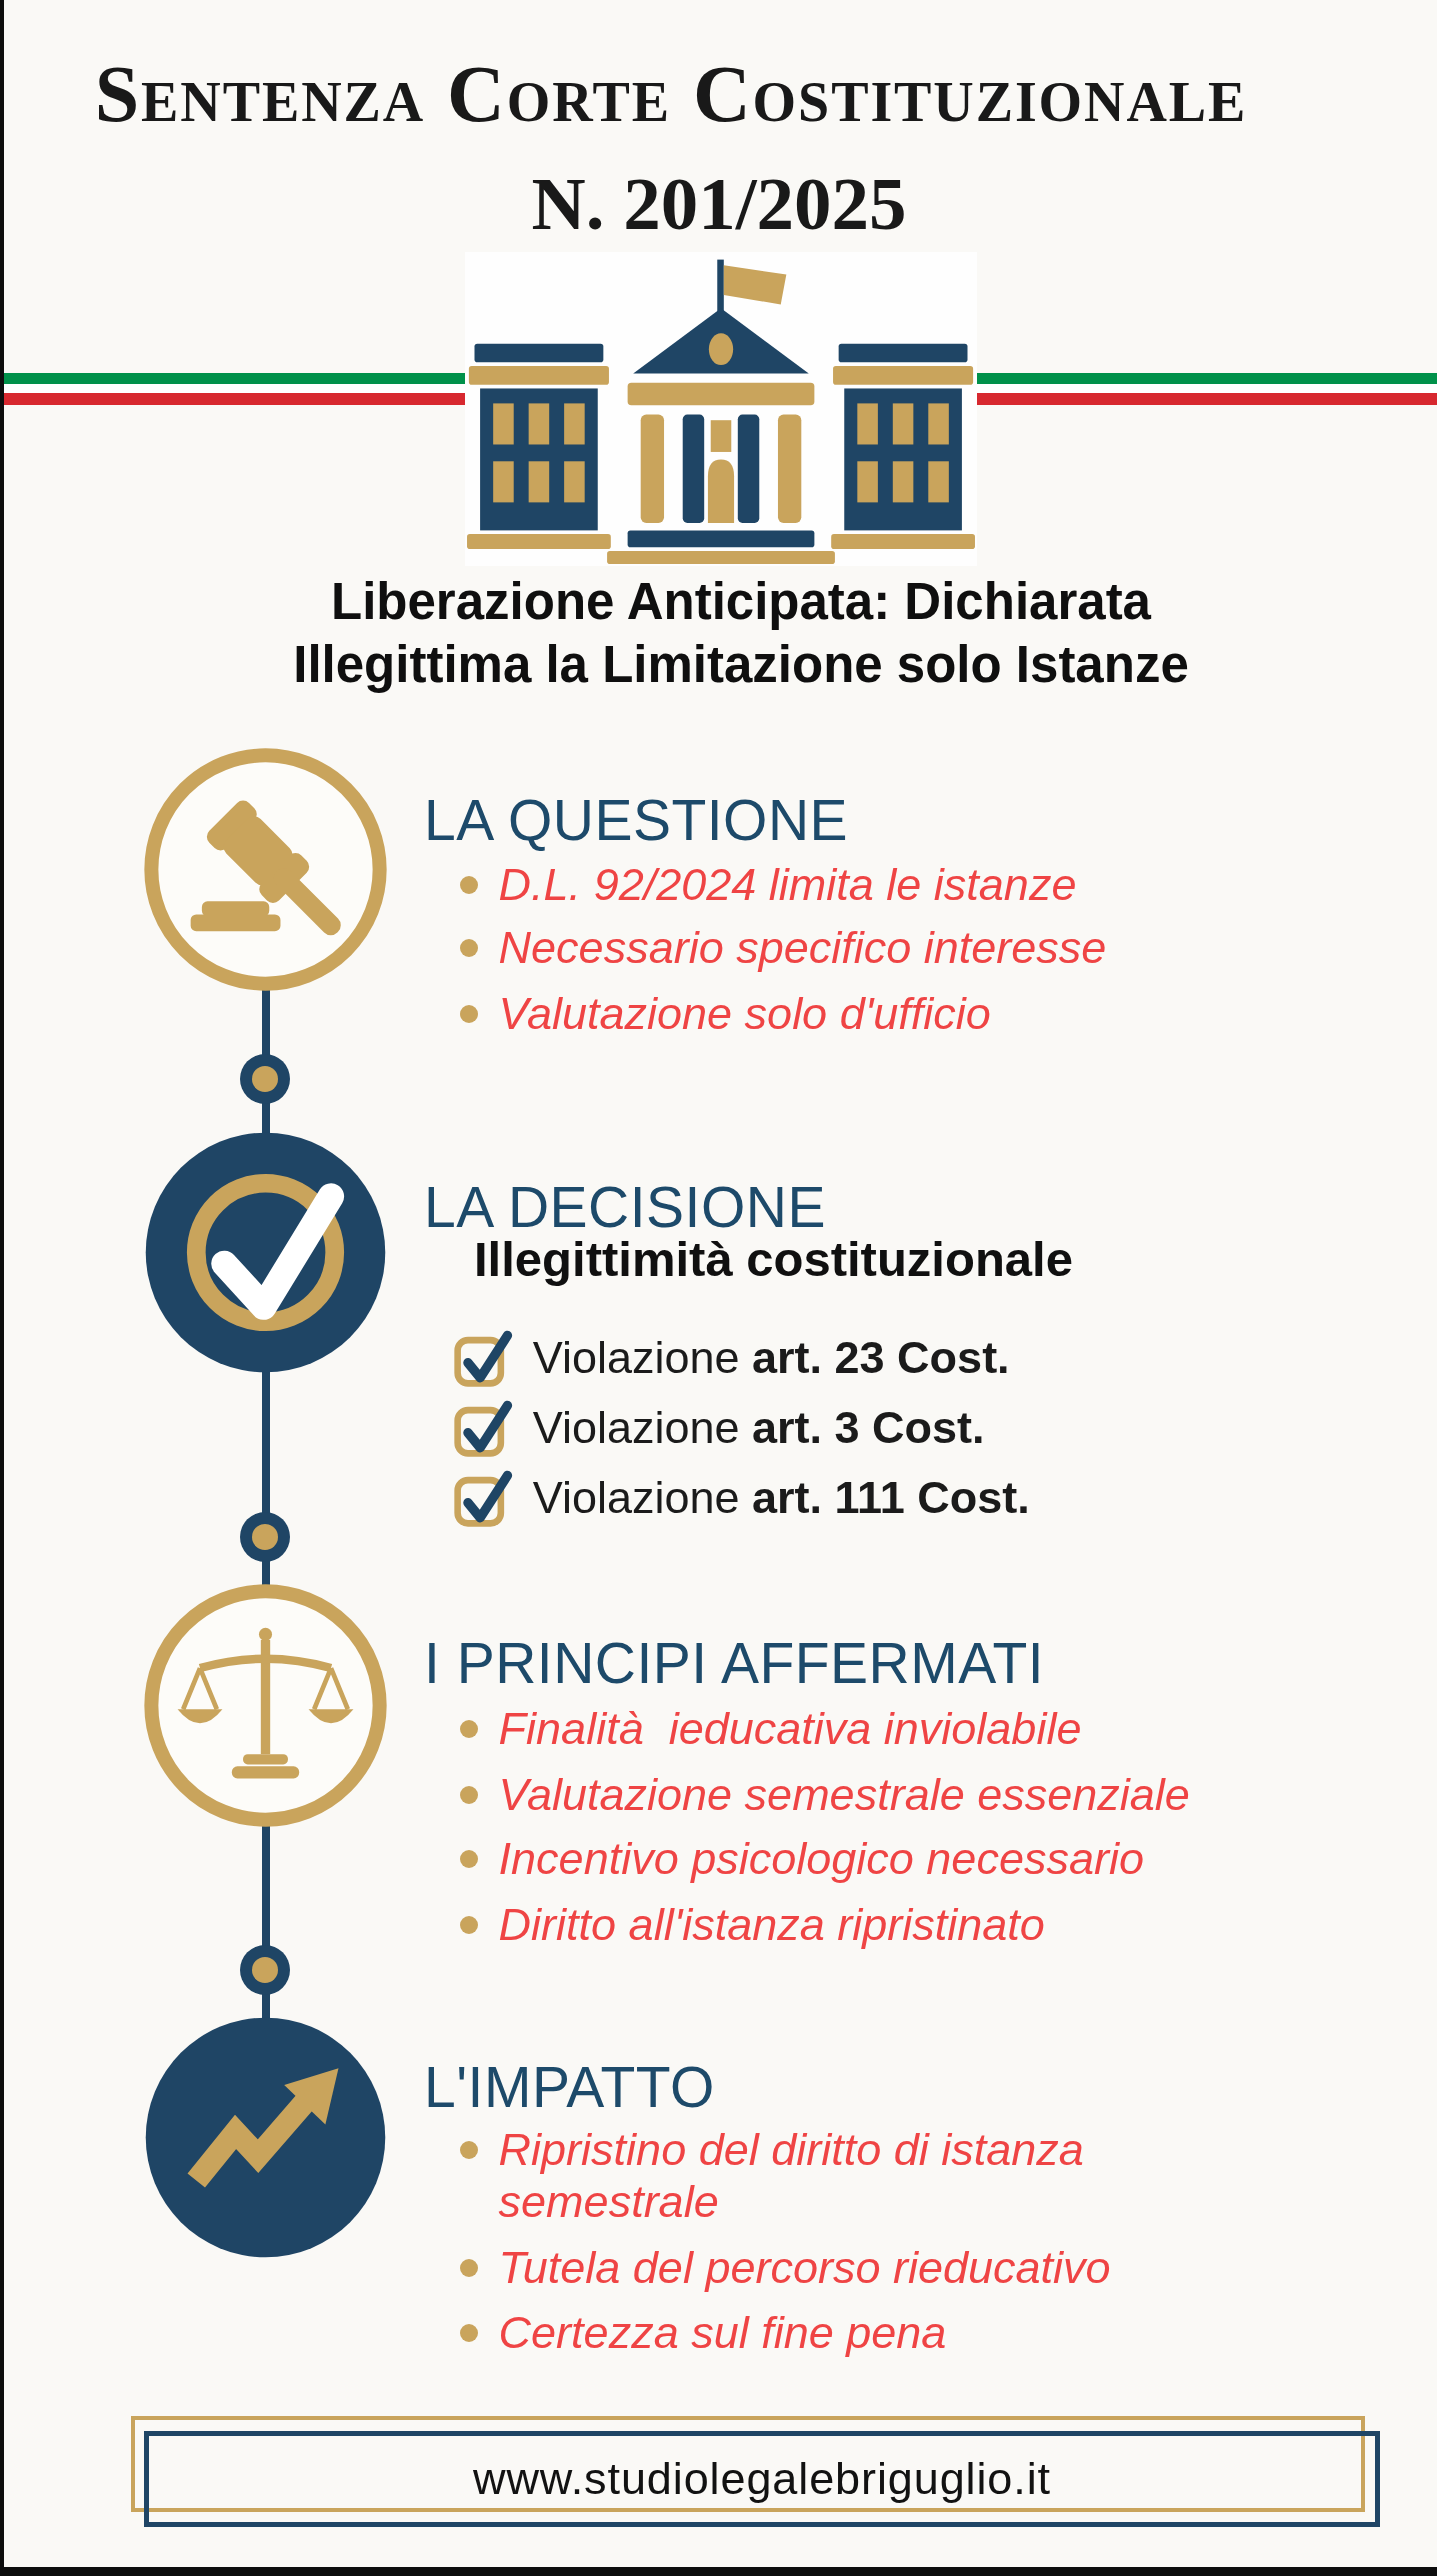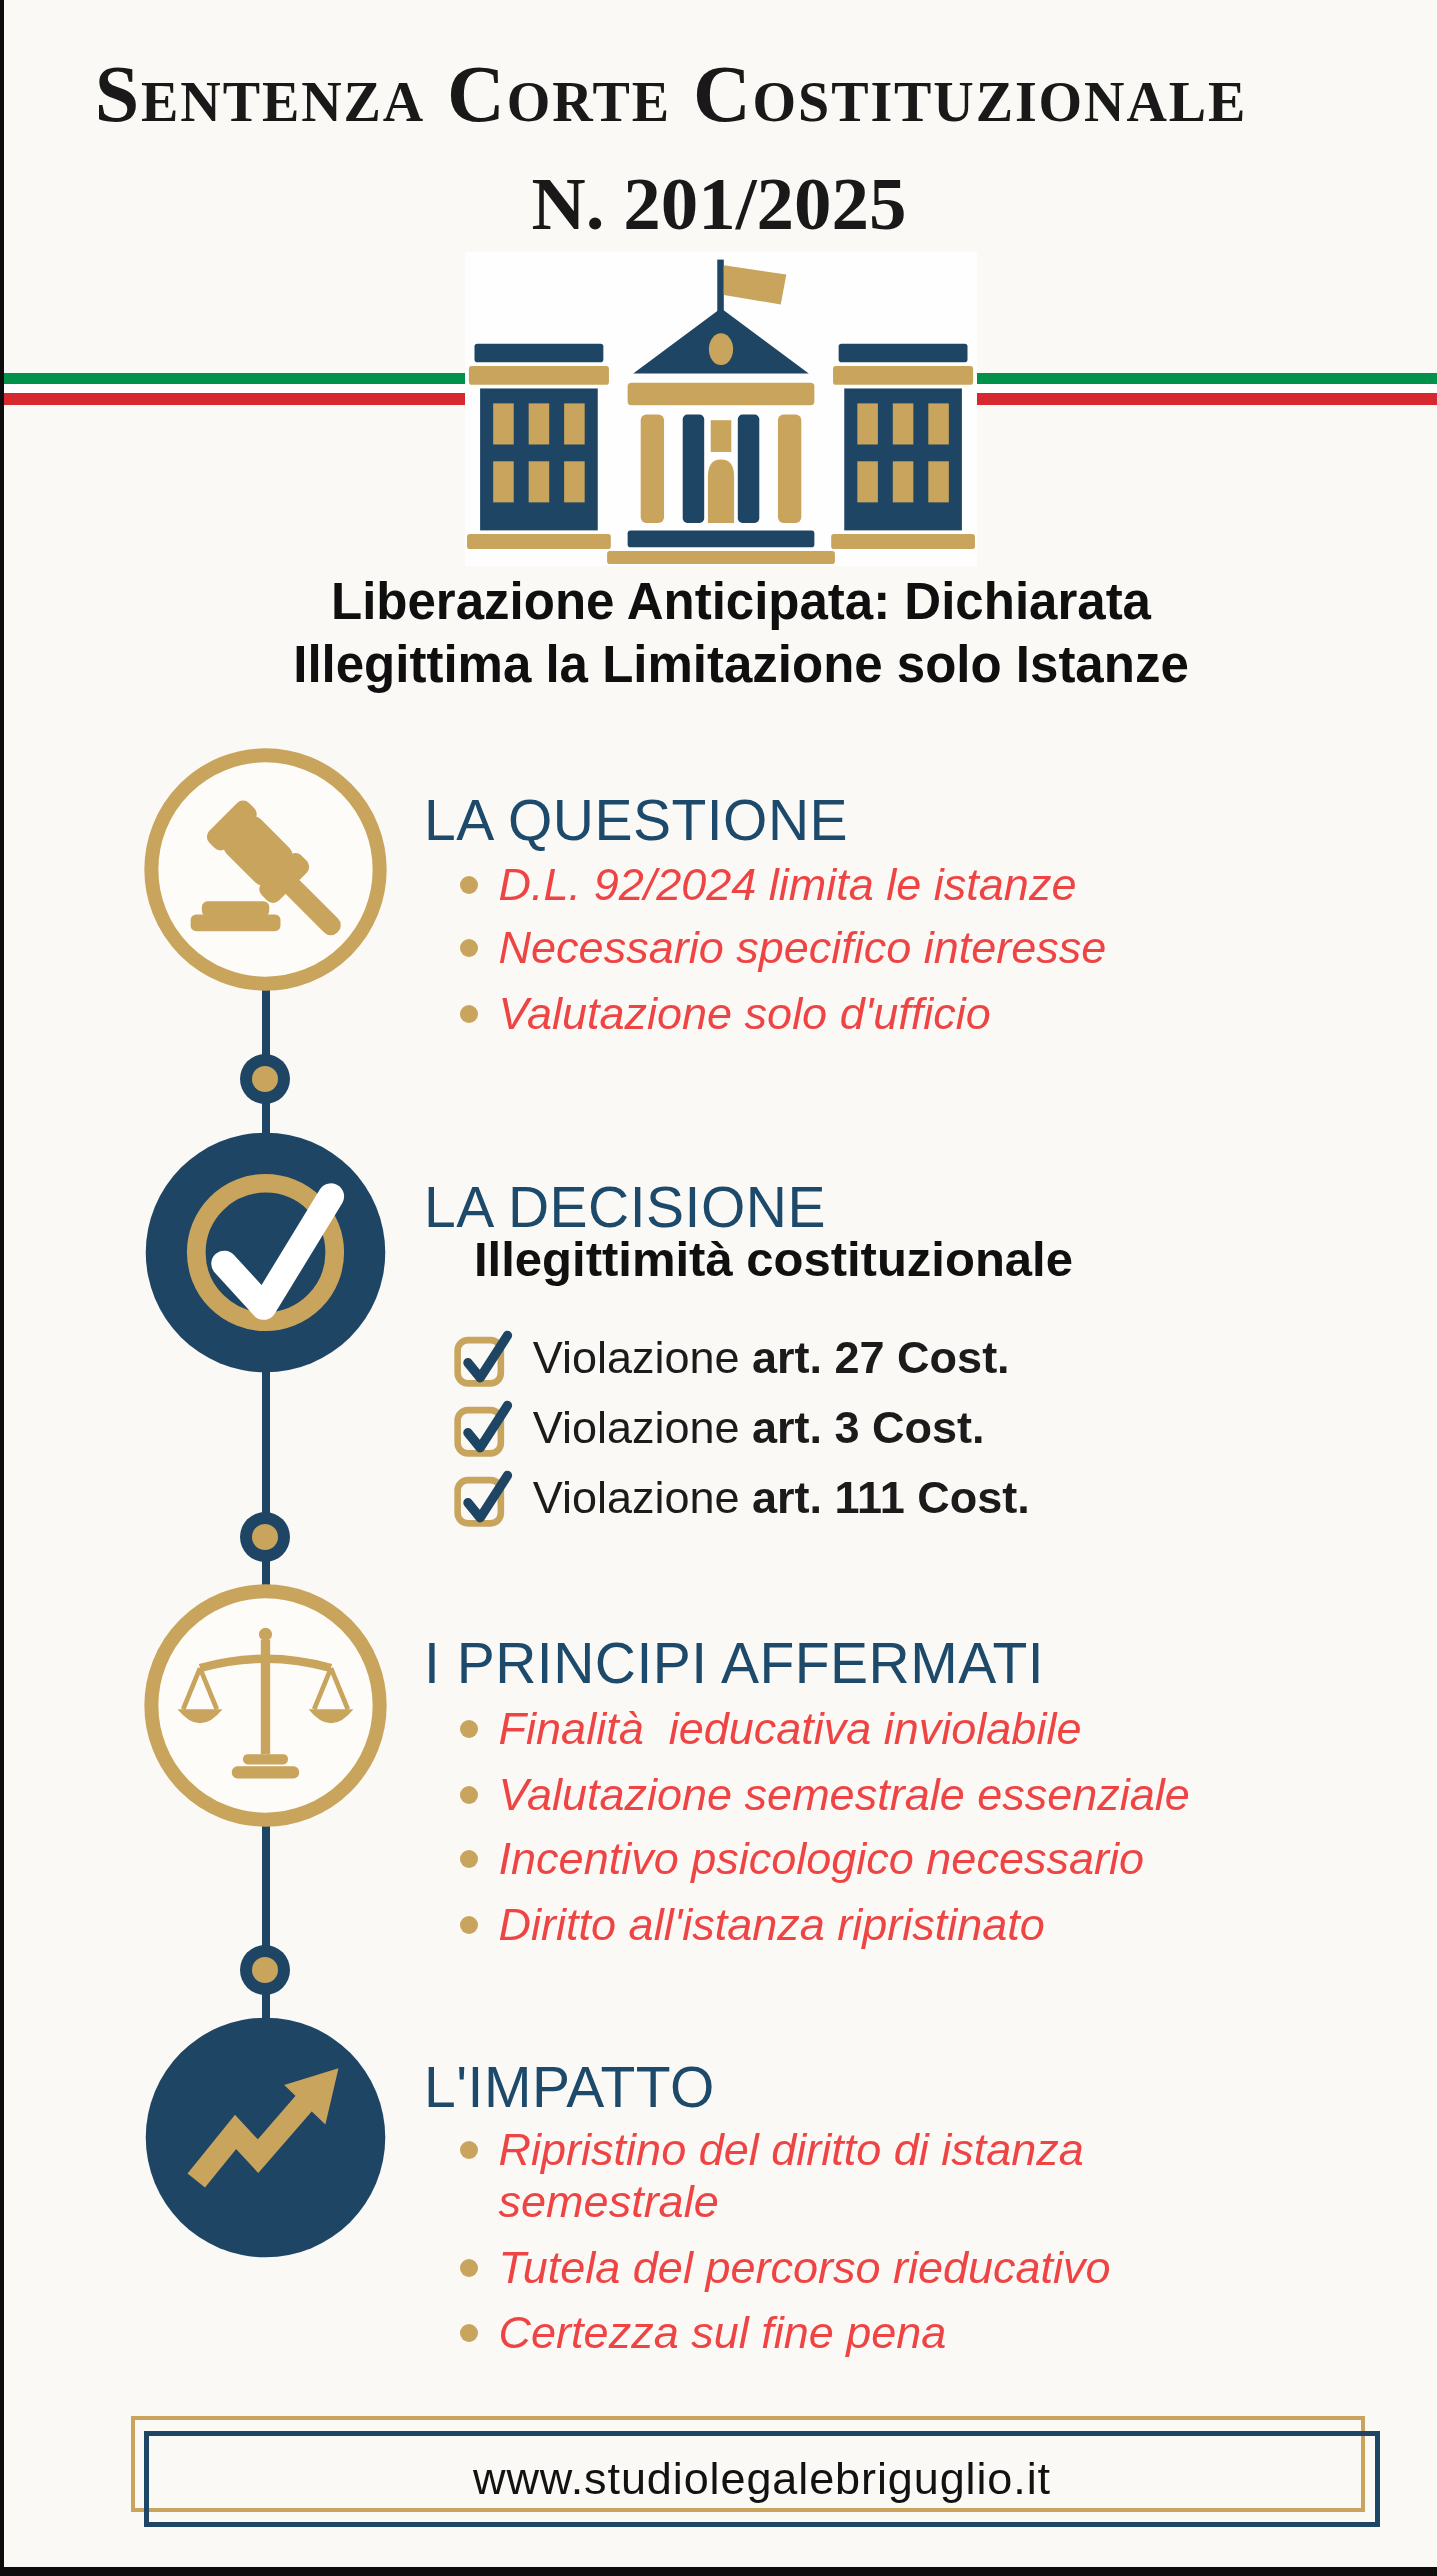--- a/index.html
+++ b/index.html
@@ -160,21 +160,21 @@
     <circle cx="132" cy="132" r="74" fill="none" stroke="#c9a45c" stroke-width="20"></circle>
     <path d="M88,144 L130,190 L202,72" fill="none" stroke="#ffffff" stroke-width="28" stroke-linecap="round" stroke-linejoin="round"></path>
   </svg>
   <div class="sec-title" style="top:1174px;">LA DECISIONE</div>
   <div class="sec-sub" style="top:1231px;">Illegittimità costituzionale</div>
   <div class="chk" style="top:1327px;">
     <svg width="62" height="62" viewBox="0 0 66 66">
       <rect x="6" y="14" width="46" height="46" rx="11" fill="none" stroke="#c9a45c" stroke-width="7"></rect>
       <path d="M17,38 L30,54 L59,9" fill="none" stroke="#1f4565" stroke-width="10" stroke-linecap="round" stroke-linejoin="round"></path>
     </svg>
-    <span class="bt"><span class="pre">Violazione </span><span class="emp">art. 27 Cost.</span></span>
+    <span class="bt"><span class="pre">Violazione </span><span class="emp">art. 23 Cost.</span></span>
   </div>
   <div class="chk" style="top:1397px;">
     <svg width="62" height="62" viewBox="0 0 66 66">
       <rect x="6" y="14" width="46" height="46" rx="11" fill="none" stroke="#c9a45c" stroke-width="7"></rect>
       <path d="M17,38 L30,54 L59,9" fill="none" stroke="#1f4565" stroke-width="10" stroke-linecap="round" stroke-linejoin="round"></path>
     </svg>
     <span class="bt"><span class="pre">Violazione </span><span class="emp">art. 3 Cost.</span></span>
   </div>
   <div class="chk" style="top:1467px;">
     <svg width="62" height="62" viewBox="0 0 66 66">

